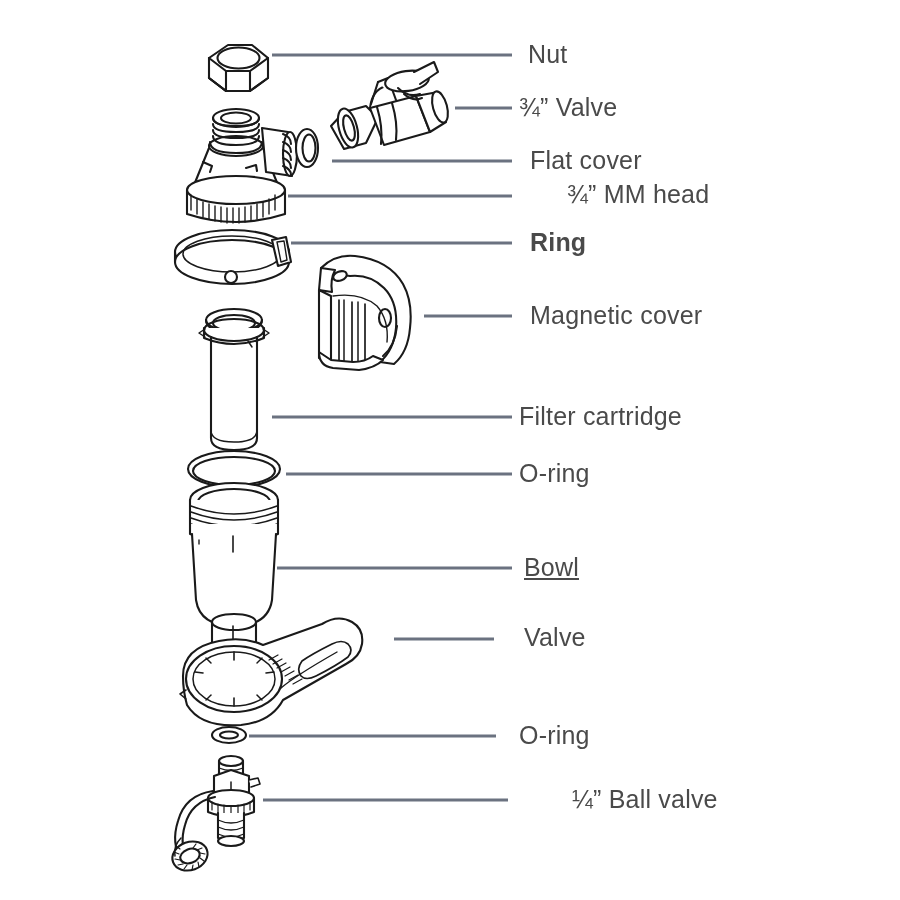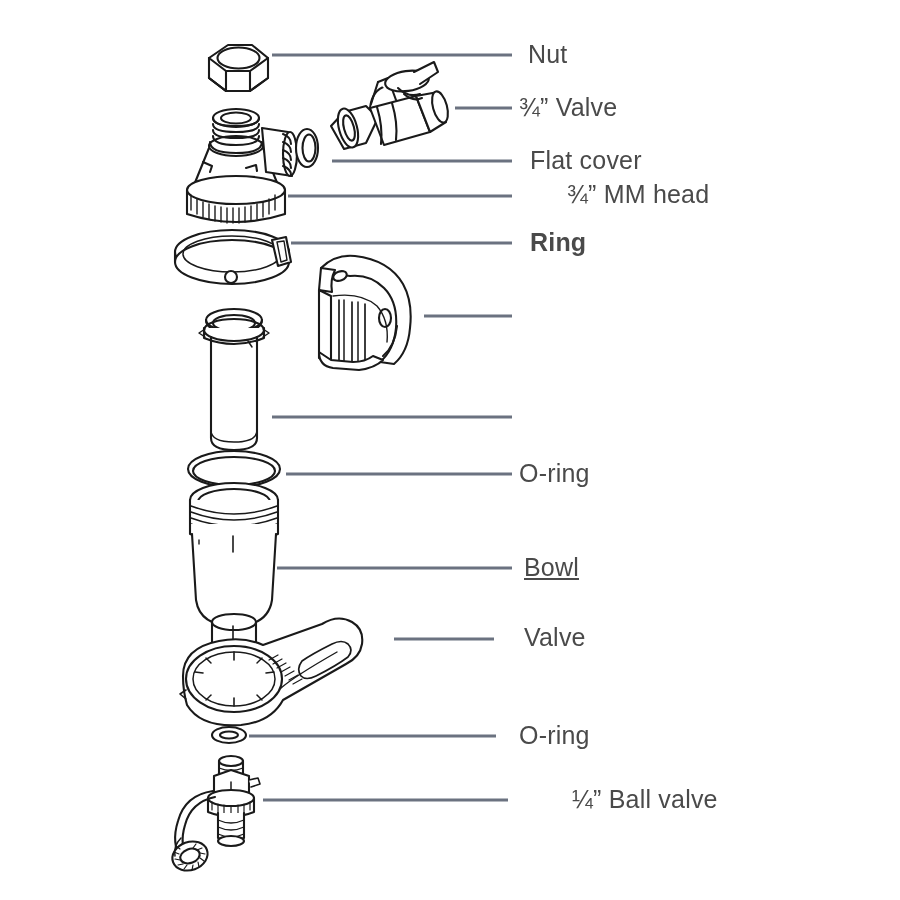--- a/index.html
+++ b/index.html
@@ -312,19 +312,21 @@
       <line x1="263" y1="800" x2="508" y2="800"></line>
     </g>
   </g>
 </svg>
 
 <div class="lbl" style="left:528px;top:42px;">Nut</div>
 <div class="lbl" style="left:519px;top:95px;">¾” Valve</div>
 <div class="lbl" style="left:530px;top:148px;">Flat cover</div>
 <div class="lbl" style="left:519px;top:182px;margin-left:48px;">¾” MM head</div>
 <div class="lbl" style="left:530px;top:230px;font-weight:bold;">Ring</div>
+<div class="lbl" style="left:530px;top:303px;">Magnetic cover</div>
+<div class="lbl" style="left:519px;top:404px;">Filter cartridge</div>
 <div class="lbl" style="left:519px;top:461px;">O-ring</div>
 <div class="lbl" style="left:524px;top:555px;text-decoration:underline;">Bowl</div>
 <div class="lbl" style="left:524px;top:625px;">Valve</div>
 <div class="lbl" style="left:519px;top:723px;">O-ring</div>
 <div class="lbl" style="left:528px;top:787px;margin-left:44px;">¼” Ball valve</div>
 
 </div>
 
 </body></html>

